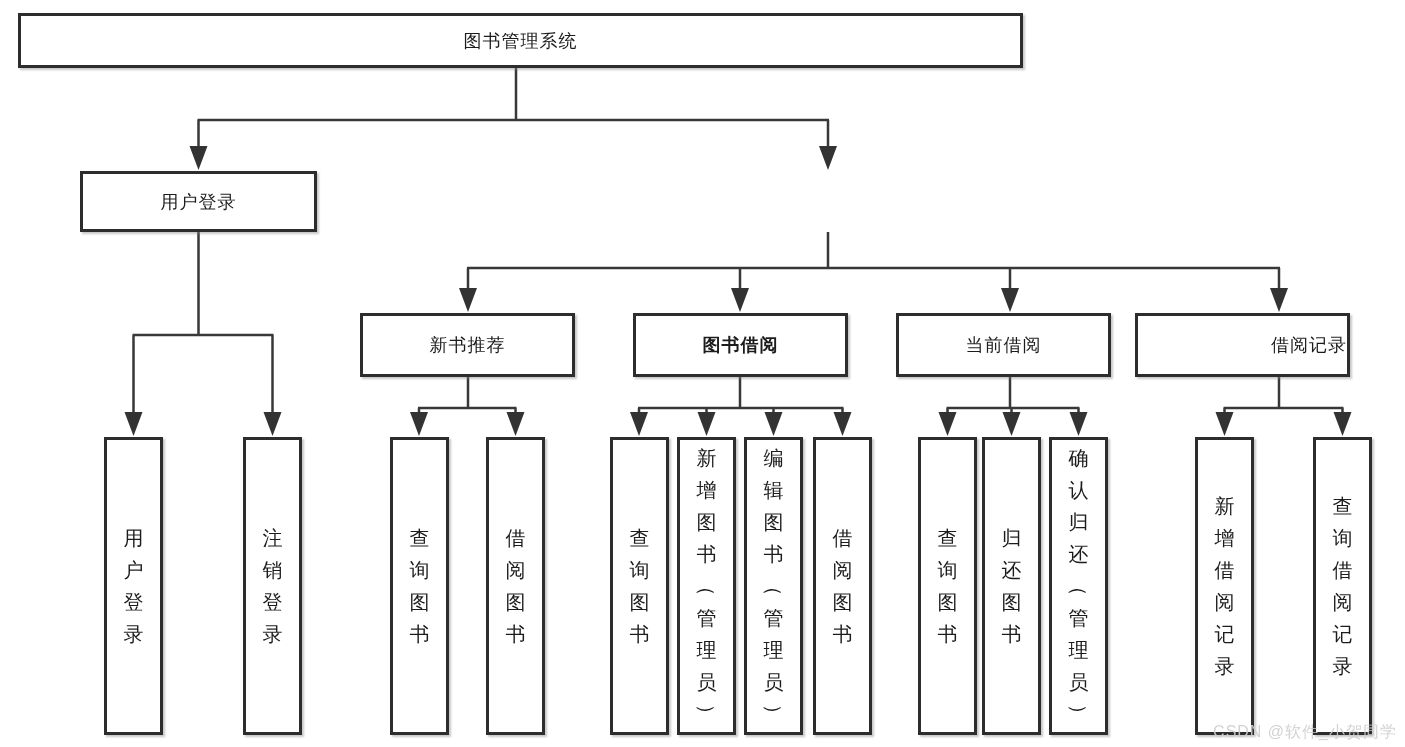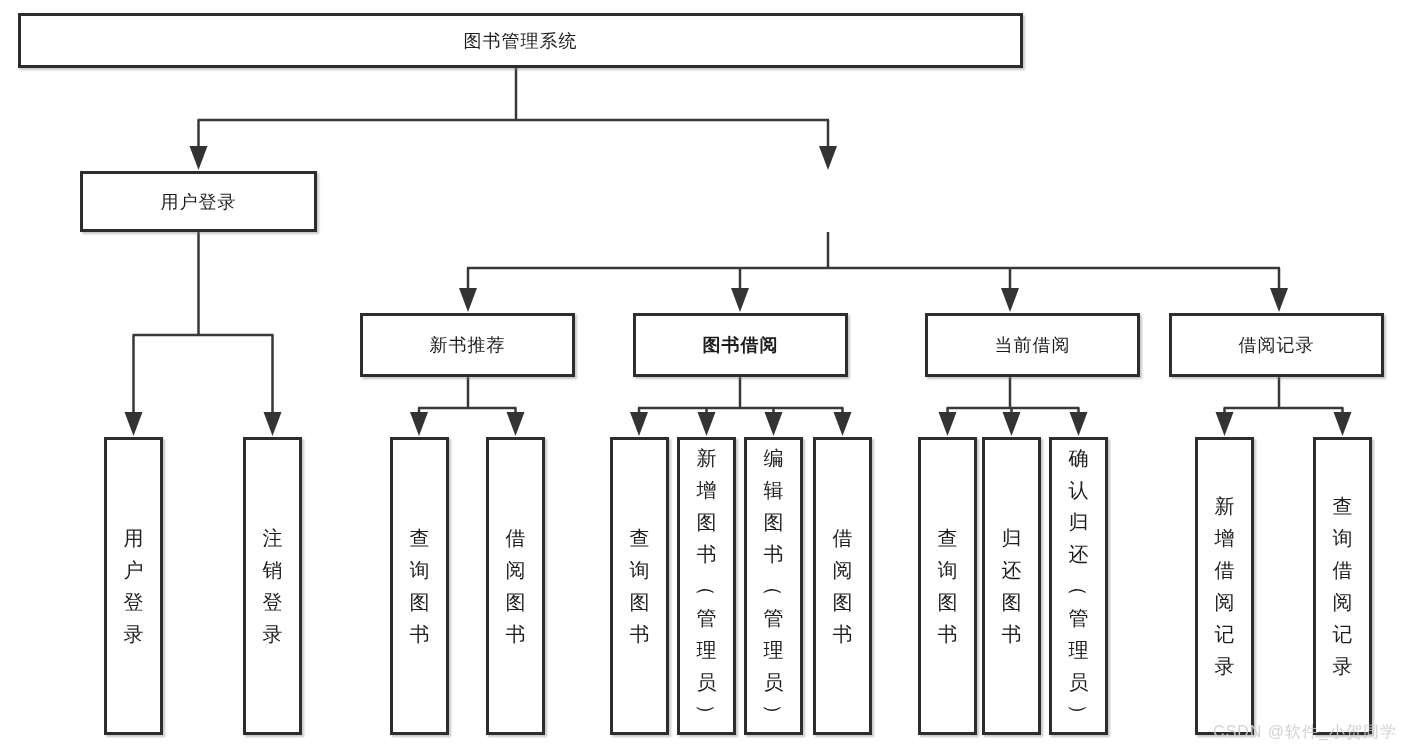--- a/index.html
+++ b/index.html
@@ -87,24 +87,24 @@
   <div class="box lvl2 hbox" style="left:80px;">
     <span>用户登录</span>
   </div>
 
   <div class="box lvl3 hbox" style="left:360px;">
     <span>新书推荐</span>
   </div>
   <div class="box lvl3 hbox" style="left:633px;font-weight:bold;">
     <span>图书借阅</span>
   </div>
-  <div class="box lvl3 hbox" style="left:925px;">
+  <div class="box lvl3 hbox" style="left:896px;">
     <span>当前借阅</span>
   </div>
-  <div class="box lvl3 hbox" style="left:1169px;">
+  <div class="box lvl3 hbox" style="left:1135px;justify-content:flex-end;">
     <span>借阅记录</span>
   </div>
 
   <div class="box leaf" style="left:104px;">
     <div class="vtext">
         <span class="vchar">用</span>
         <span class="vchar">户</span>
         <span class="vchar">登</span>
         <span class="vchar">录</span>
       </div>

